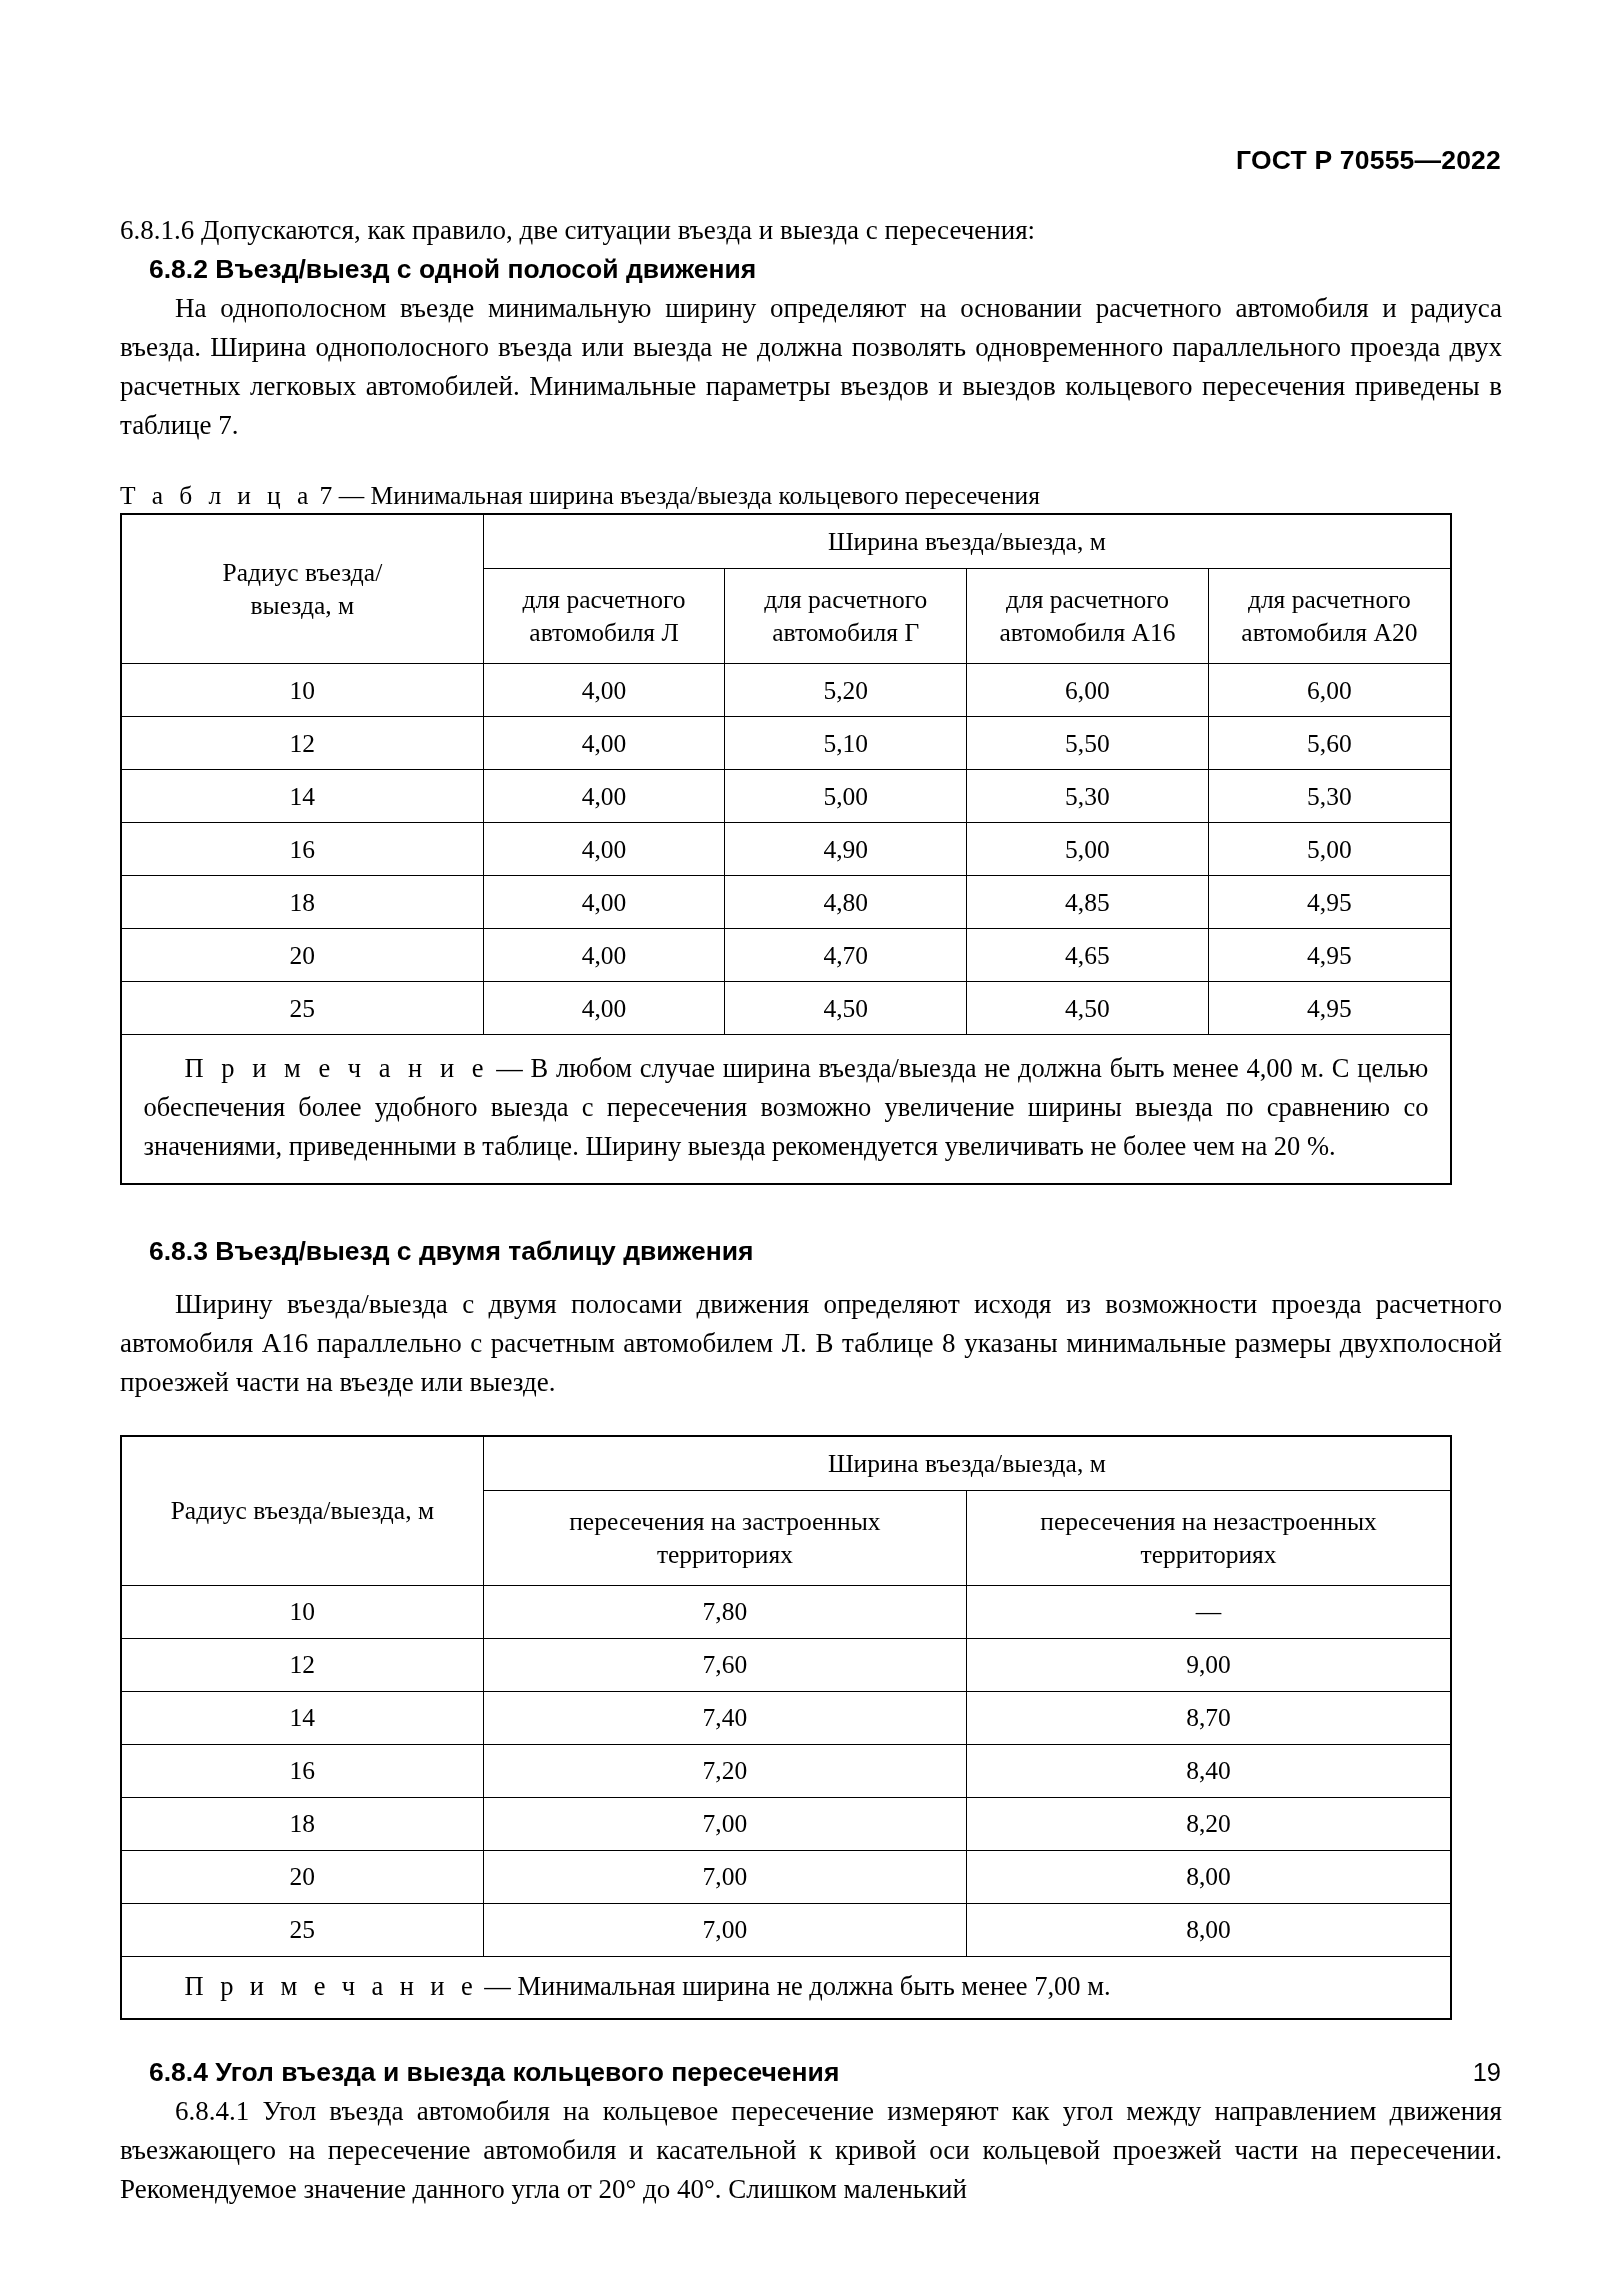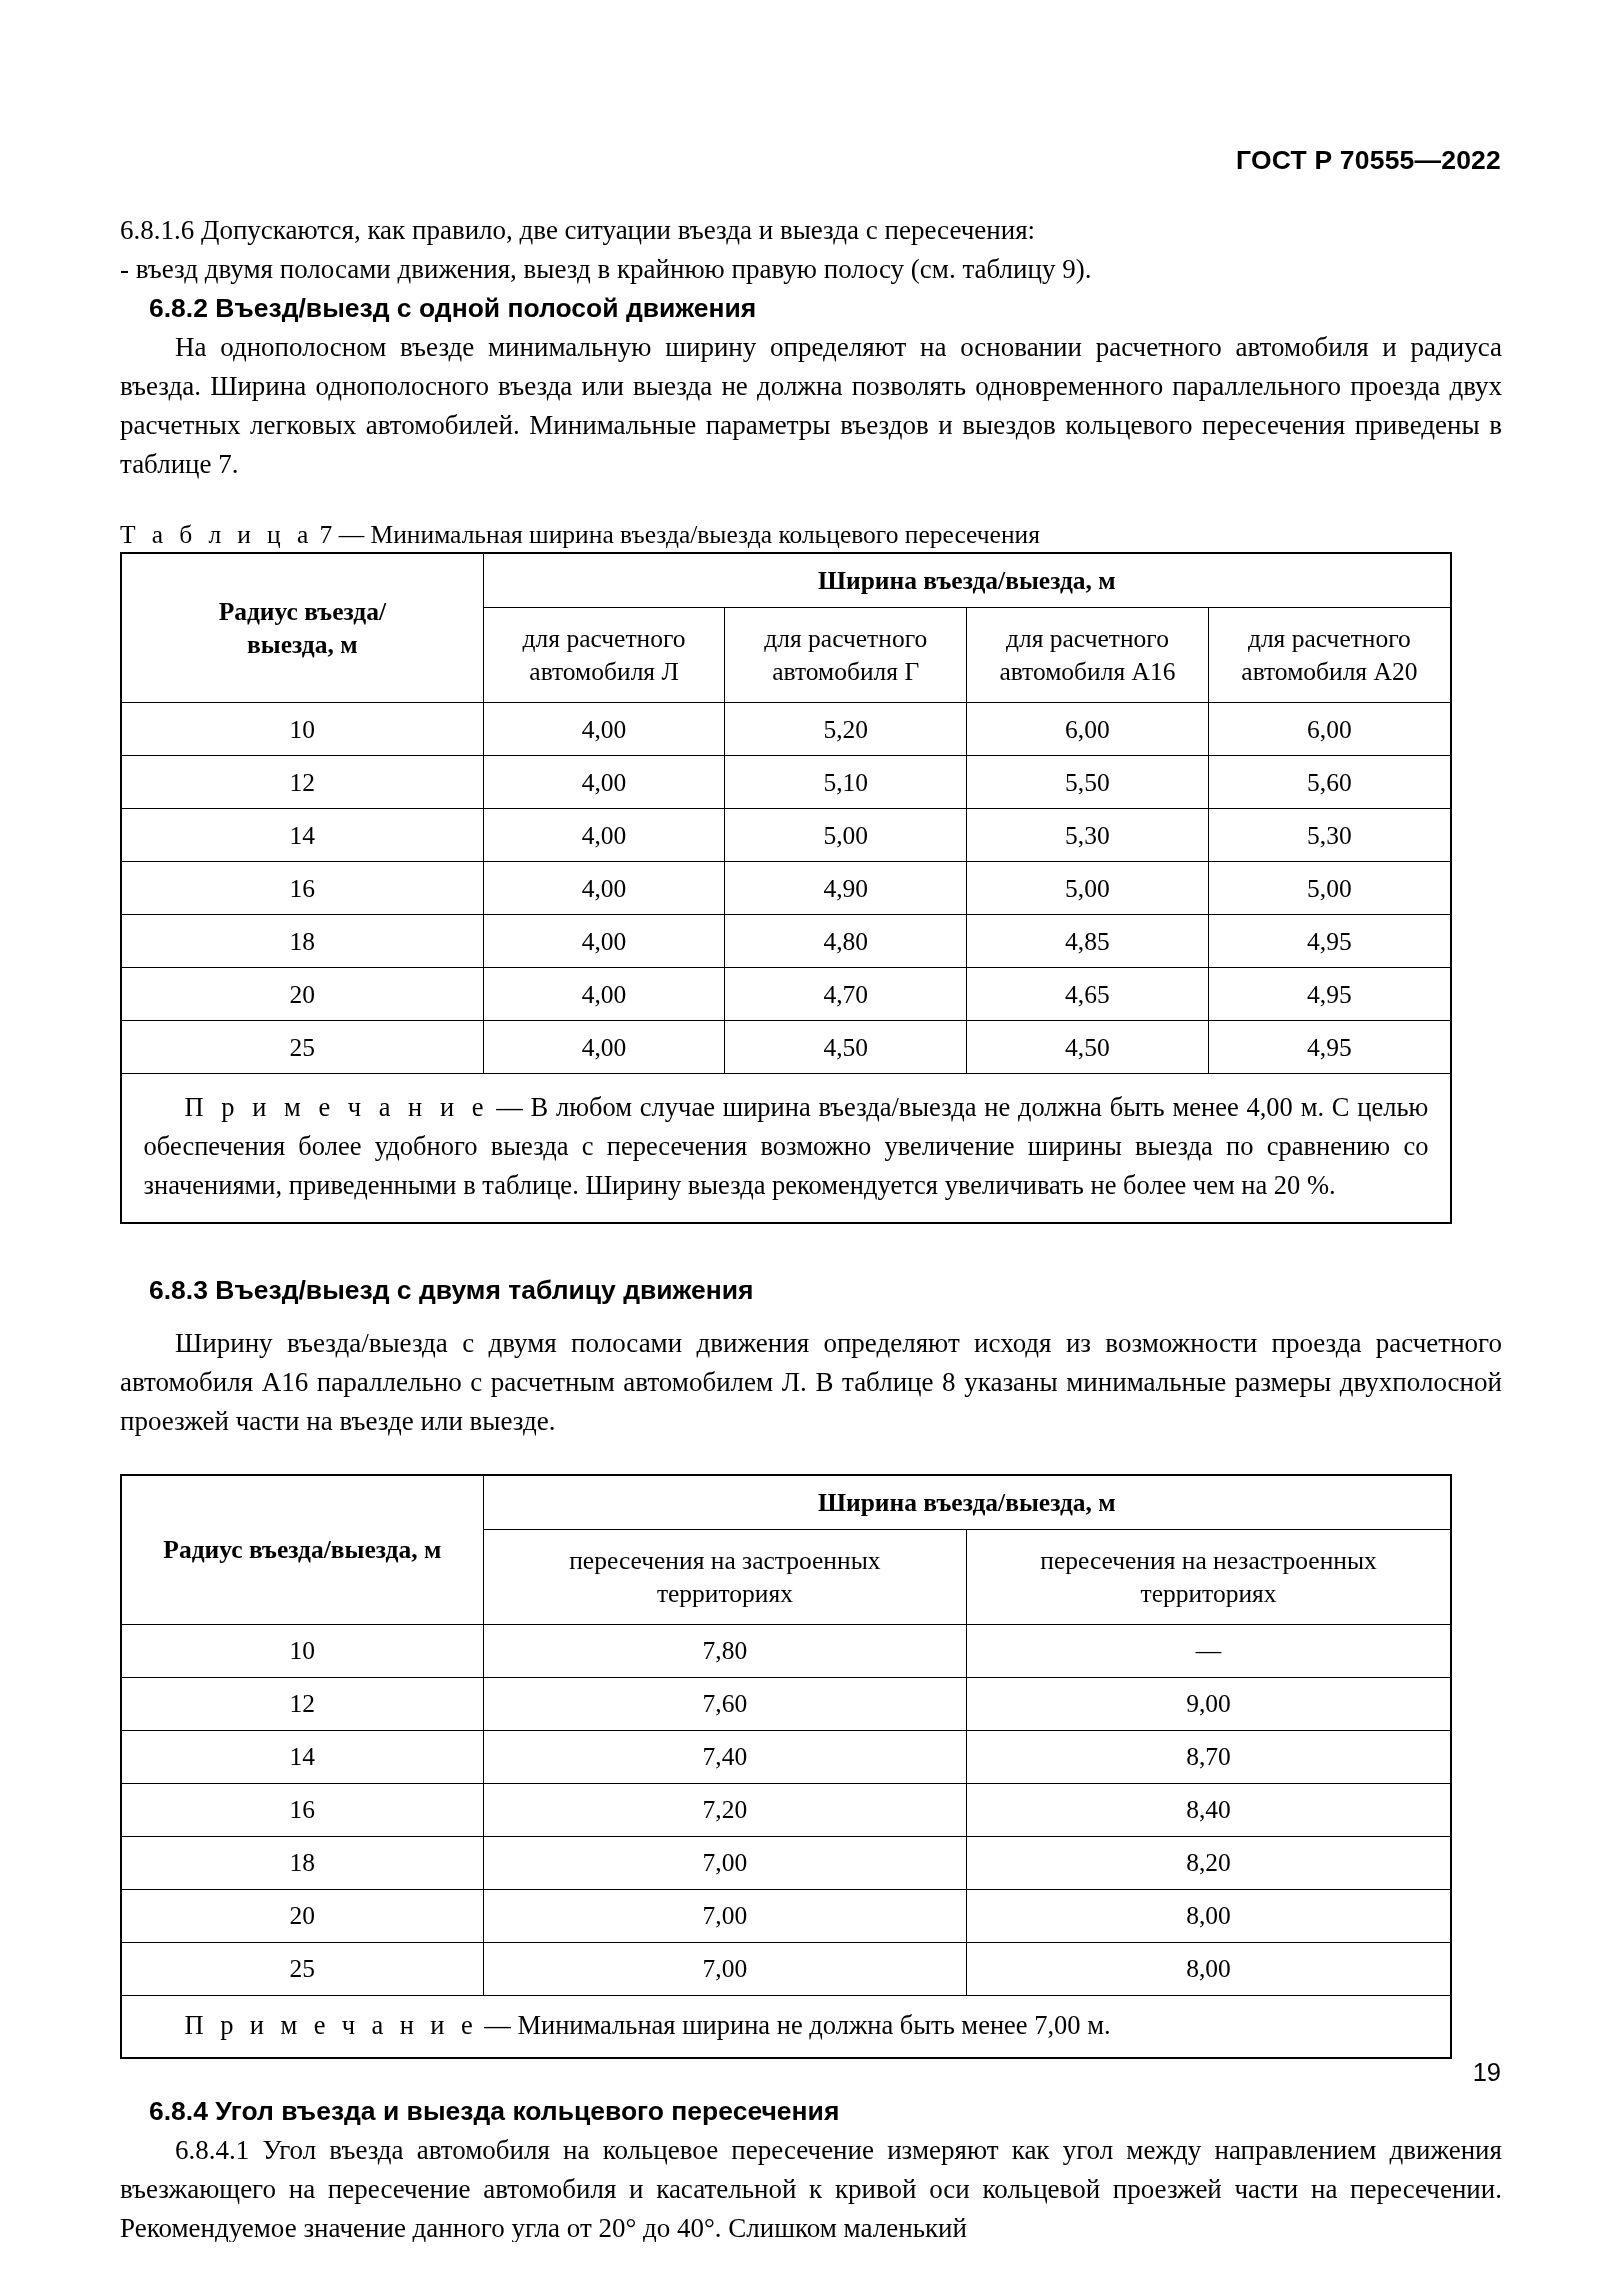--- a/index.html
+++ b/index.html
@@ -110,21 +110,21 @@
   }
   .outer-wrap table.gost {
     border: none;
     width: 100%;
     margin: 0;
   }
   .outer-wrap table.gost td:first-child,
   .outer-wrap table.gost th:first-child { border-left: none; }
   .outer-wrap table.gost td:last-child,
   .outer-wrap table.gost th:last-child { border-right: none; }
-  .outer-wrap table.gost tr:first-child > * { border-top: none; font-weight: bold; }
+  .outer-wrap table.gost tr:first-child > * { border-top: none; }
   .outer-wrap table.gost tr:last-child > * { border-bottom: none; }
 
   .hdr-cell { height: 53px; }
   .hdr-sub  { height: 94px; }
   .hdr-stub { }
   .data-row td { height: 52px; }
 
   .note-cell {
     text-align: justify !important;
     padding: 13.7px 21.6px 17.6px 21.6px !important;
@@ -154,21 +154,20 @@
 
 <div class="page">
 
   <div class="running-header">ГОСТ Р 70555—2022</div>
 
   <div class="content">
 
     <p class="para nojust">6.8.1.6 Допускаются, как правило, две ситуации въезда и выезда с пересечения:</p>
 
 
-    <p class="dash-item">-  въезд двумя полосами движения, выезд в крайнюю правую полосу (см. таблицу 9).</p>
 
     <p class="heading">6.8.2 Въезд/выезд с одной полосой движения</p>
 
     <p class="para indent">На однополосном въезде минимальную ширину определяют на основании расчетного автомобиля и радиуса въезда. Ширина однополосного въезда или выезда не должна позволять одновременного параллельного проезда двух расчетных легковых автомобилей. Минимальные параметры въездов и выездов кольцевого пересечения приведены в таблице 7.</p>
 
     <div class="spacer-md"></div>
 
     <p class="table-caption">
       <span class="tword">Т а б л и ц а</span>
       <span>7</span>

